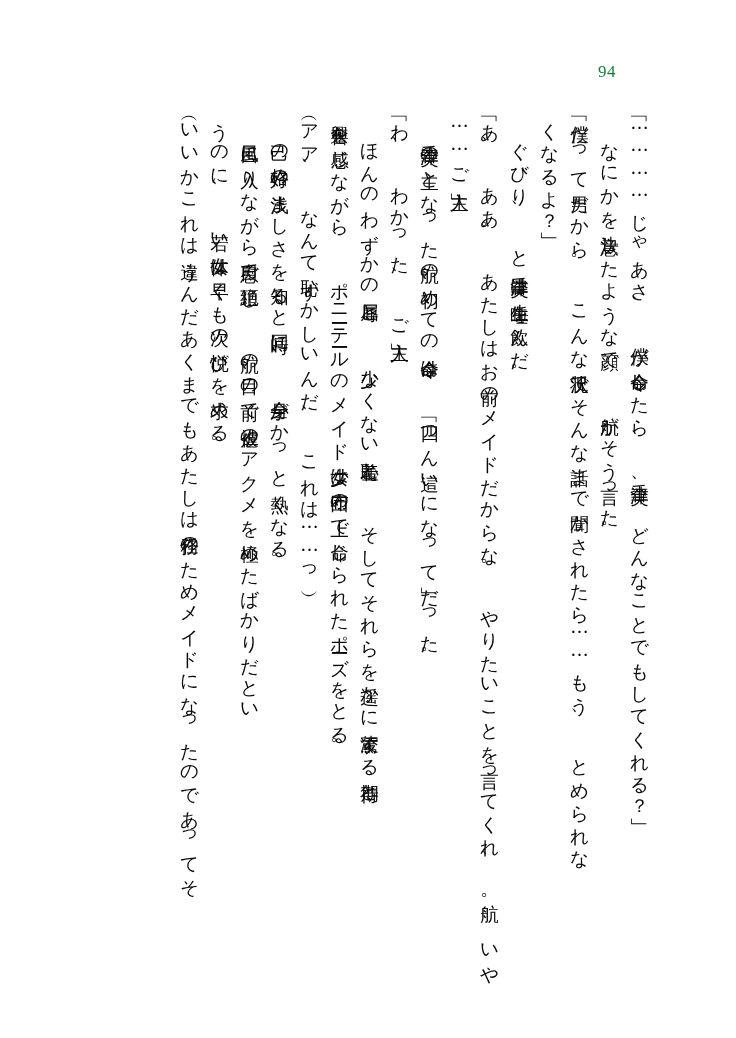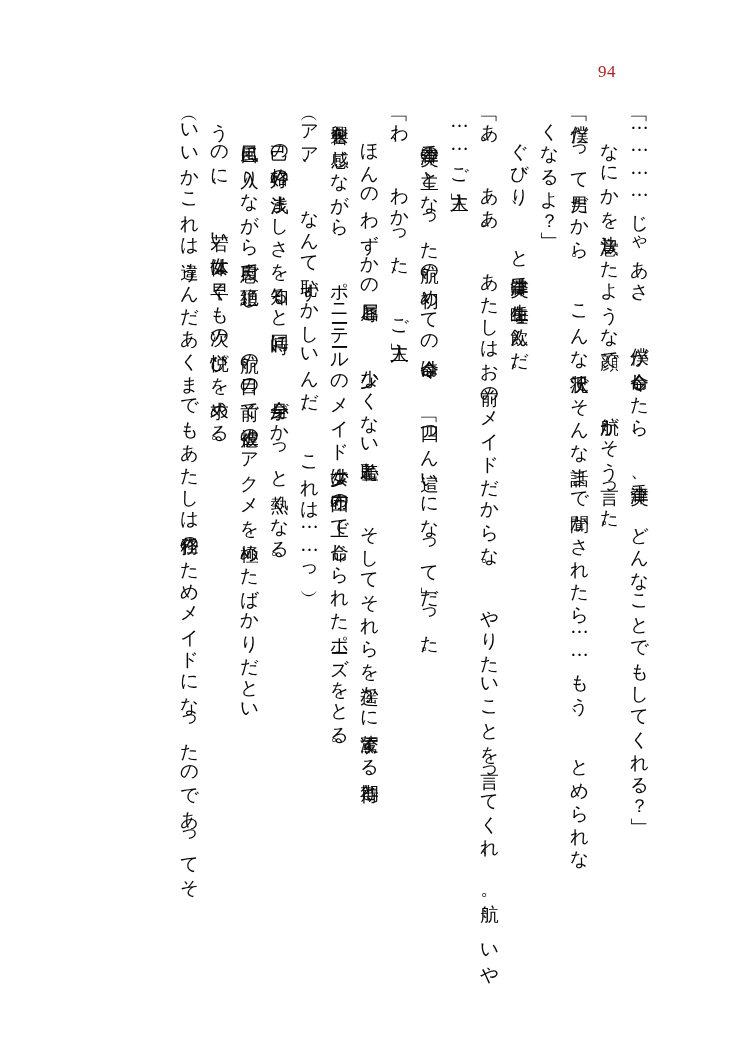--- a/index.html
+++ b/index.html
@@ -21,21 +21,21 @@
     background: #ffffff;
   }
   
   #page-number {
     position: absolute;
     top: 62px;
     right: 120px;
     font-size: 17px;
     font-family: "Liberation Serif", serif;
     letter-spacing: 0.5px;
-    color: #b91c1c;
+    color: #15803d;
   }
   
   #text-body {
     position: absolute;
     top: 110px;
     left: 60px;
     right: 88px;
     height: 860px;
     display: flex;
     flex-direction: row-reverse;

